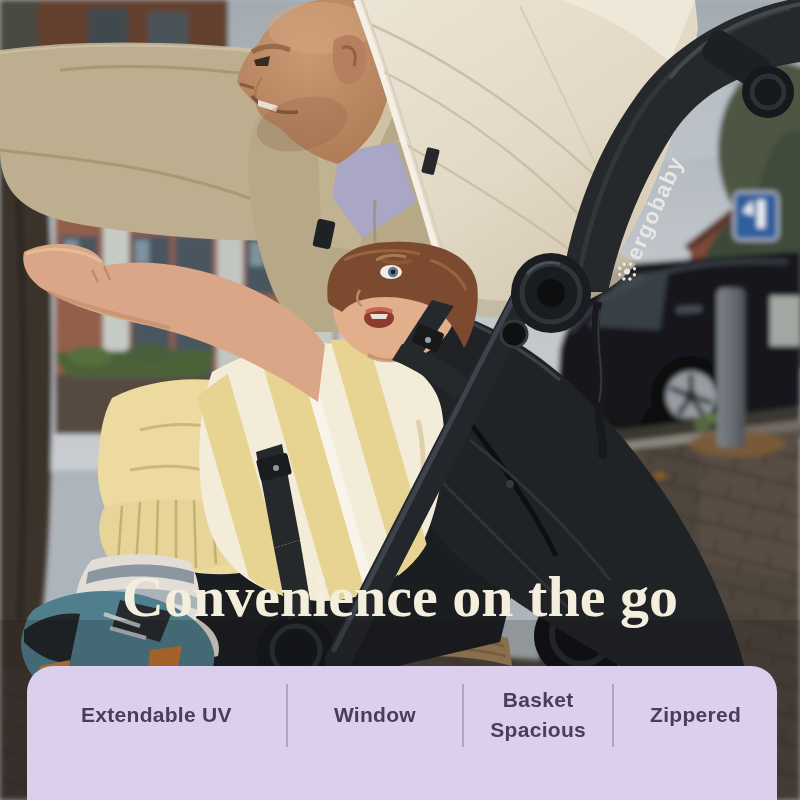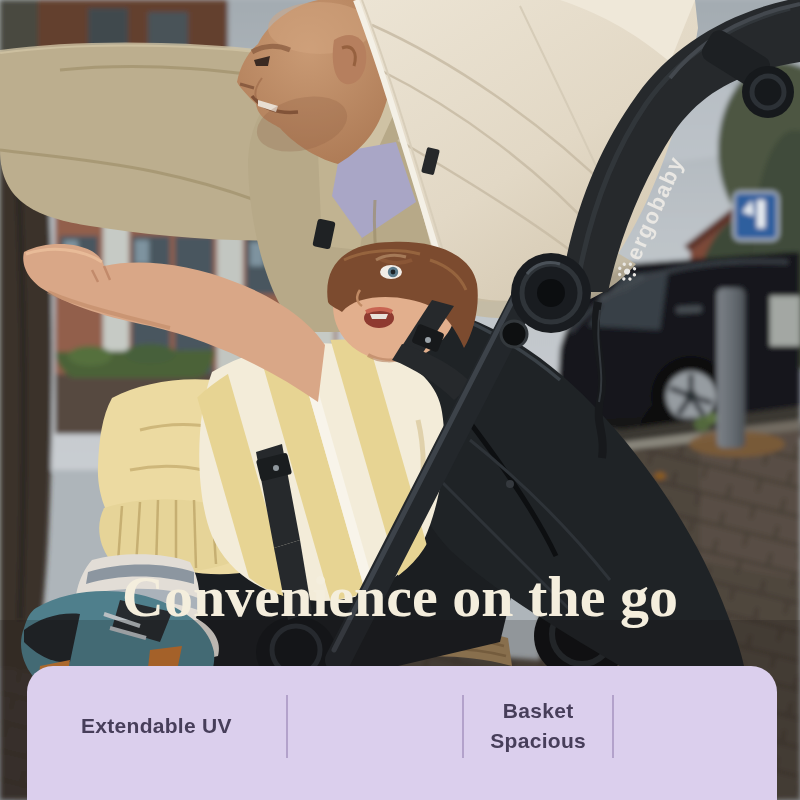--- a/index.html
+++ b/index.html
@@ -12,21 +12,21 @@
     position:absolute;left:0;top:561px;width:800px;text-align:center;
     font-family:"Liberation Serif","DejaVu Serif",serif;
     font-weight:700;font-size:58px;line-height:72px;color:#f4eedd;
     letter-spacing:0px;
   }
   .panel{
     position:absolute;left:27px;top:666px;width:750px;height:170px;
     background:#dbcfed;border-radius:26px;
     display:flex;align-items:flex-start;
   }
-  .features{display:flex;width:100%;padding-top:27px;}
+  .features{display:flex;width:100%;padding-top:16px;}
   .feature{
     display:flex;flex-direction:column;justify-content:center;text-align:center;
     font-size:21px;line-height:30px;font-weight:700;color:#473e5a;
     letter-spacing:.3px;
   }
   .f1{flex:1.59}.f2{flex:1.07}.f3{flex:.91}.f4{flex:1.0}
   .vdiv{width:2px;height:63px;background:#b3a2cb;margin-top:2px;flex:none;}
 </style>
 </head>
 <body>
@@ -359,24 +359,26 @@
 
   <div class="headline">Convenience on the go</div>
 
   <div class="panel">
     <div class="features">
       <div class="feature f1">
         <span>Extendable UV</span>
       </div>
       <div class="vdiv"></div>
       <div class="feature f2">
+        <span>Window</span>
       </div>
       <div class="vdiv"></div>
       <div class="feature f3">
         <span>Basket</span>
         <span>Spacious</span>
       </div>
       <div class="vdiv"></div>
       <div class="feature f4">
+        <span>Zippered</span>
       </div>
     </div>
   </div>
 </div>
 
 </body></html>

